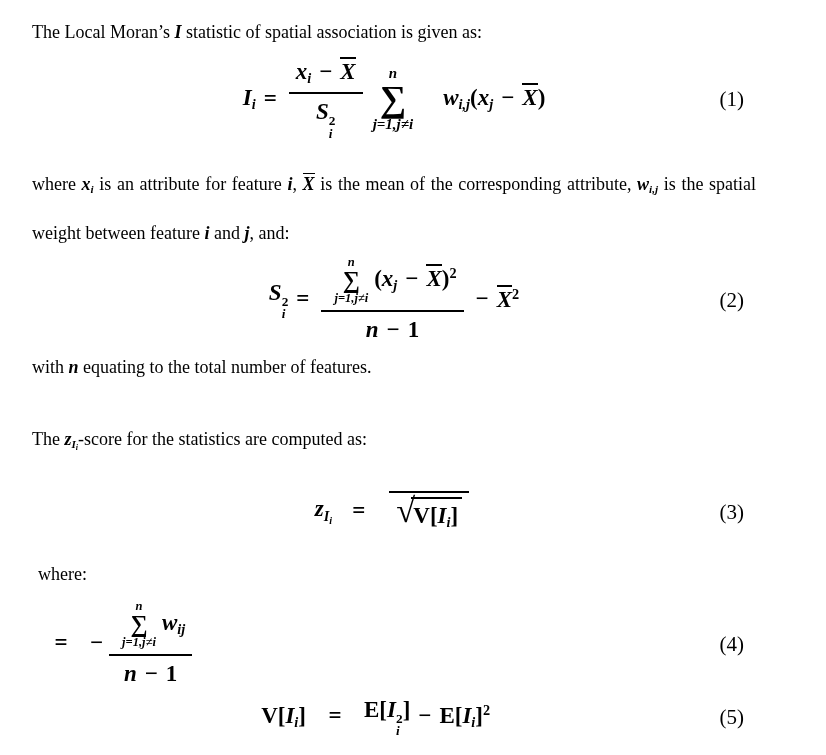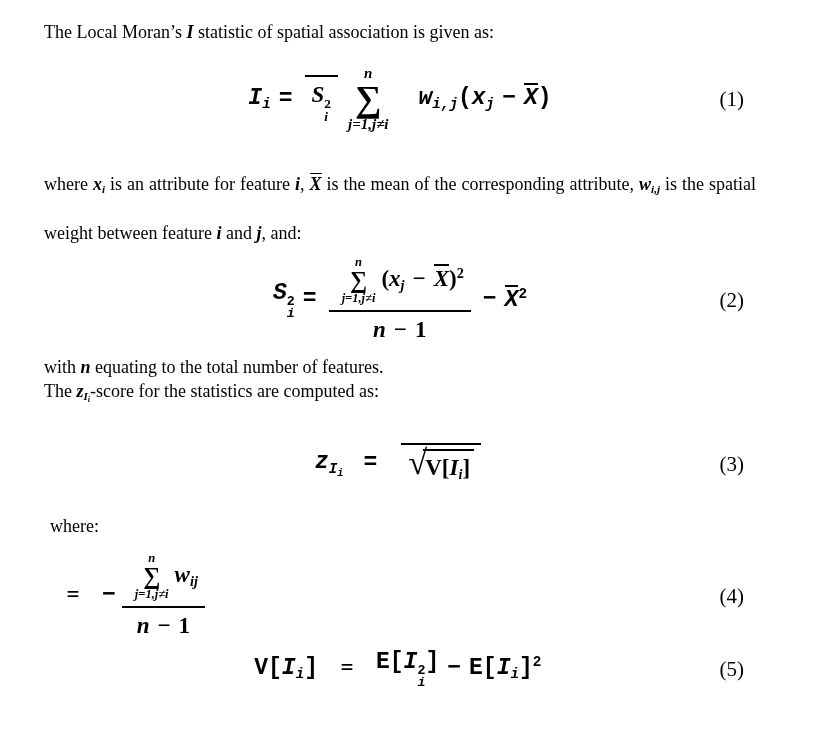--- a/index.html
+++ b/index.html
@@ -1,40 +1,40 @@
 <!DOCTYPE html>
 <html><head>
 <meta charset="utf-8">
 <style>
   html,body { margin:0; padding:0; background:#ffffff; }
   .page {
     position:relative;
     width:792px; height:755px;
     box-sizing:border-box;
-    padding:20px 36px 0 44px;
+    padding:20px 36px 0 32px;
     background:#ffffff;
     color:#000;
     font-family:"Liberation Serif","DejaVu Serif",serif;
     overflow:hidden;
   }
   
   .txt { font-size:18px; line-height:24px; margin:0; }
   .just { text-align:justify; line-height:44px; }
   .it { font-style:italic; font-weight:bold; }
   .rm { font-style:normal; font-weight:bold; }
   .sbt  { font-size:.62em; vertical-align:-0.25em; font-style:italic; font-weight:bold; }
   .sbt2 { font-size:.72em; vertical-align:-0.25em; font-style:italic; }
   .ovi { display:inline-block; border-top:1.8px solid #000; padding-top:1px; line-height:1.05; }
   
   .eq {
     position:relative;
     display:flex; align-items:center; justify-content:center;
     font-size:23px; line-height:1.25; font-weight:bold;
   }
-  .atom { display:inline-block; white-space:nowrap;font-family:Liberation Mono, monospace; }
+  .atom { display:inline-block; white-space:nowrap; }
   .mo { margin:0 8px; font-style:normal; font-weight:bold; }
   .sb { font-size:.62em; vertical-align:-0.3em; font-style:italic; }
   .sp { font-size:.62em; vertical-align:0.55em; font-style:normal; }
   .stk {
     display:inline-flex; flex-direction:column; align-items:flex-start;
     font-size:.58em; line-height:.95; vertical-align:-0.45em;
   }
   .stk .t { font-style:normal; }
   .stk .b { font-style:italic; }
   .sbg { font-size:.62em; vertical-align:-0.35em; font-style:italic; }
@@ -67,20 +67,21 @@
 <body>
 
 <div class="page">
 
   <p class="txt"><span>The Local Moran’s </span><span class="it">I</span><span> statistic of spatial association is given as:</span></p>
 
   <div class="eq" style="min-height:90px; margin-top:10px;">
     <span class="atom"><span class="it">I</span><span class="sb">i</span></span>
     <span class="atom mo">=</span>
     <span class="frac">
+      <span class="num"><span class="it">x</span><span class="sb">i</span><span class="mo">−</span><span class="ov"><span class="it">X</span></span></span>
       <span class="den"><span class="it">S</span><span class="stk">
             <span class="t">2</span>
             <span class="b">i</span>
           </span></span>
     </span>
     <span class="sum">
       <span class="lim">n</span>
       <span class="op">∑</span>
       <span class="lim">j=1,j≠i</span>
     </span>
@@ -104,21 +105,21 @@
           </span><span class="rm">(</span><span class="it">x</span><span class="sb">j</span><span class="mo">−</span><span class="ov"><span class="it">X</span></span><span class="rm">)</span><span class="sp">2</span></span>
       <span class="den"><span class="it">n</span><span class="mo">−</span><span class="rm">1</span></span>
     </span>
     <span class="atom mo">−</span>
     <span class="atom"><span class="ov"><span class="it">X</span></span><span class="sp">2</span></span>
     <span class="eqnum">(2)</span>
   </div>
 
   <p class="txt" style="margin-top:0;"><span>with </span><span class="it">n</span><span> equating to the total number of features.</span></p>
 
-  <p class="txt" style=""><span>The </span><span class="it">z</span><span class="sbt"><span>I</span><span class="sbt2">i</span></span><span>-score for the statistics are computed as:</span></p>
+  <p class="txt" style="margin-top:48px;"><span>The </span><span class="it">z</span><span class="sbt"><span>I</span><span class="sbt2">i</span></span><span>-score for the statistics are computed as:</span></p>
 
   <div class="eq" style="min-height:84px; margin-top:10px;gap:12px;">
     <span class="atom"><span class="it">z</span><span class="sbg"><span>I</span><span class="sbt2">i</span></span></span>
     <span class="atom mo">=</span>
     <span class="frac">
       <span class="den"><span class="sqrt">
             <span class="rad">√</span>
             <span class="rcand"><span class="rm">V[</span><span class="it">I</span><span class="sb">i</span><span class="rm">]</span></span>
           </span></span>
     </span>

